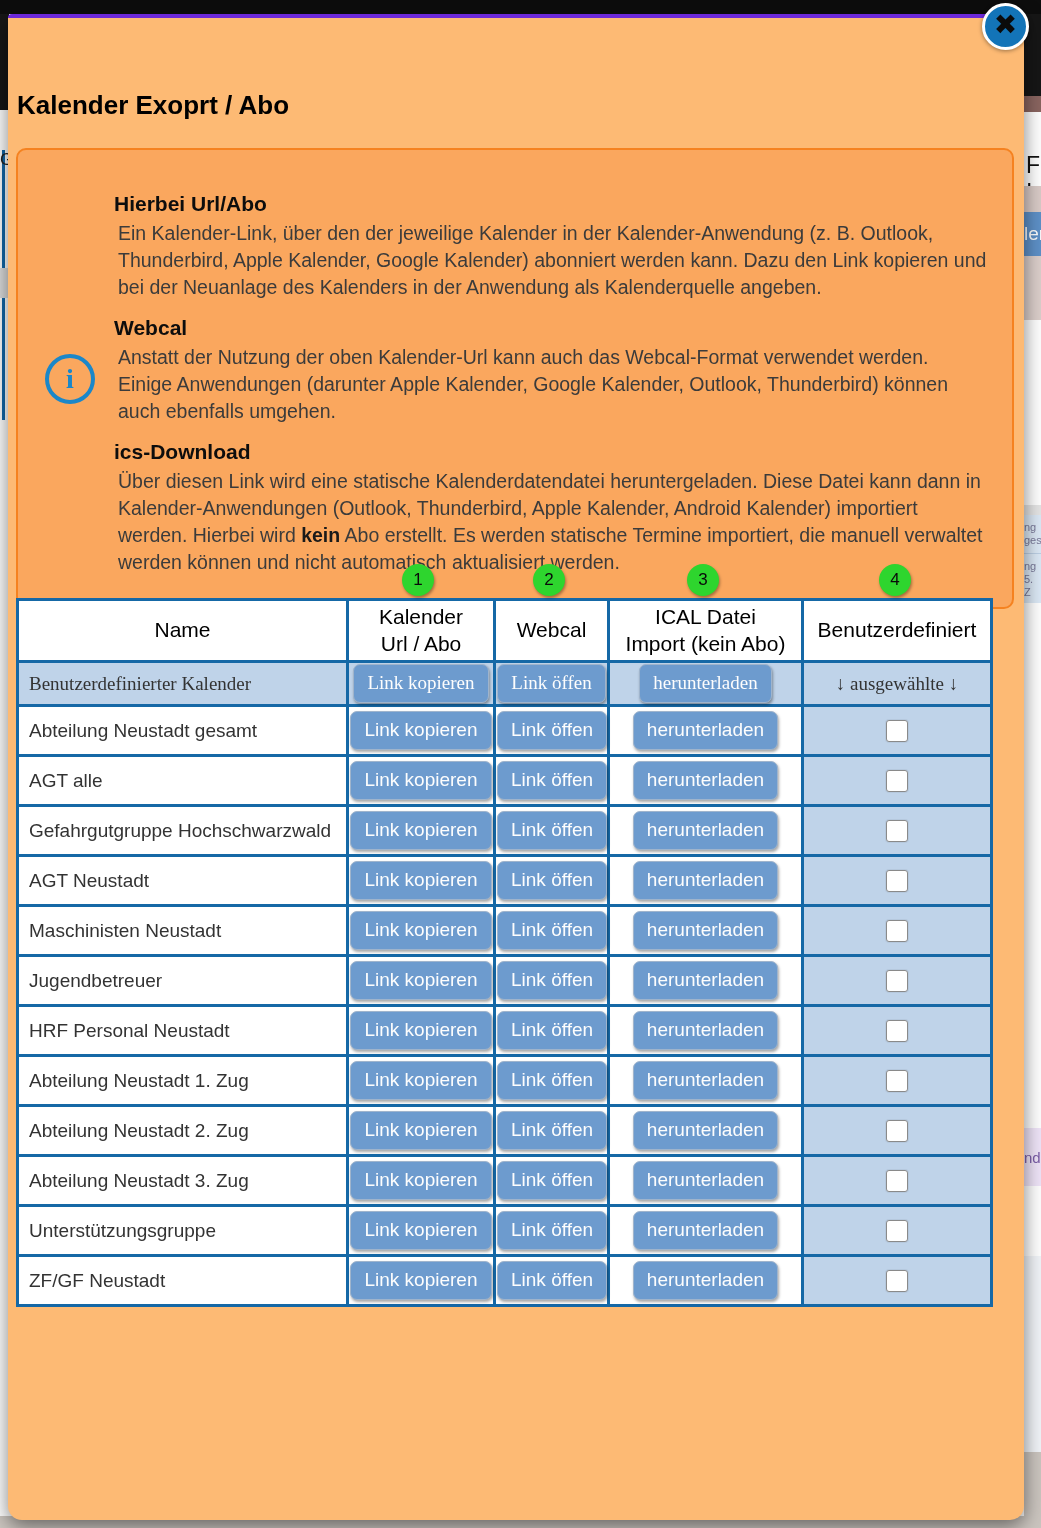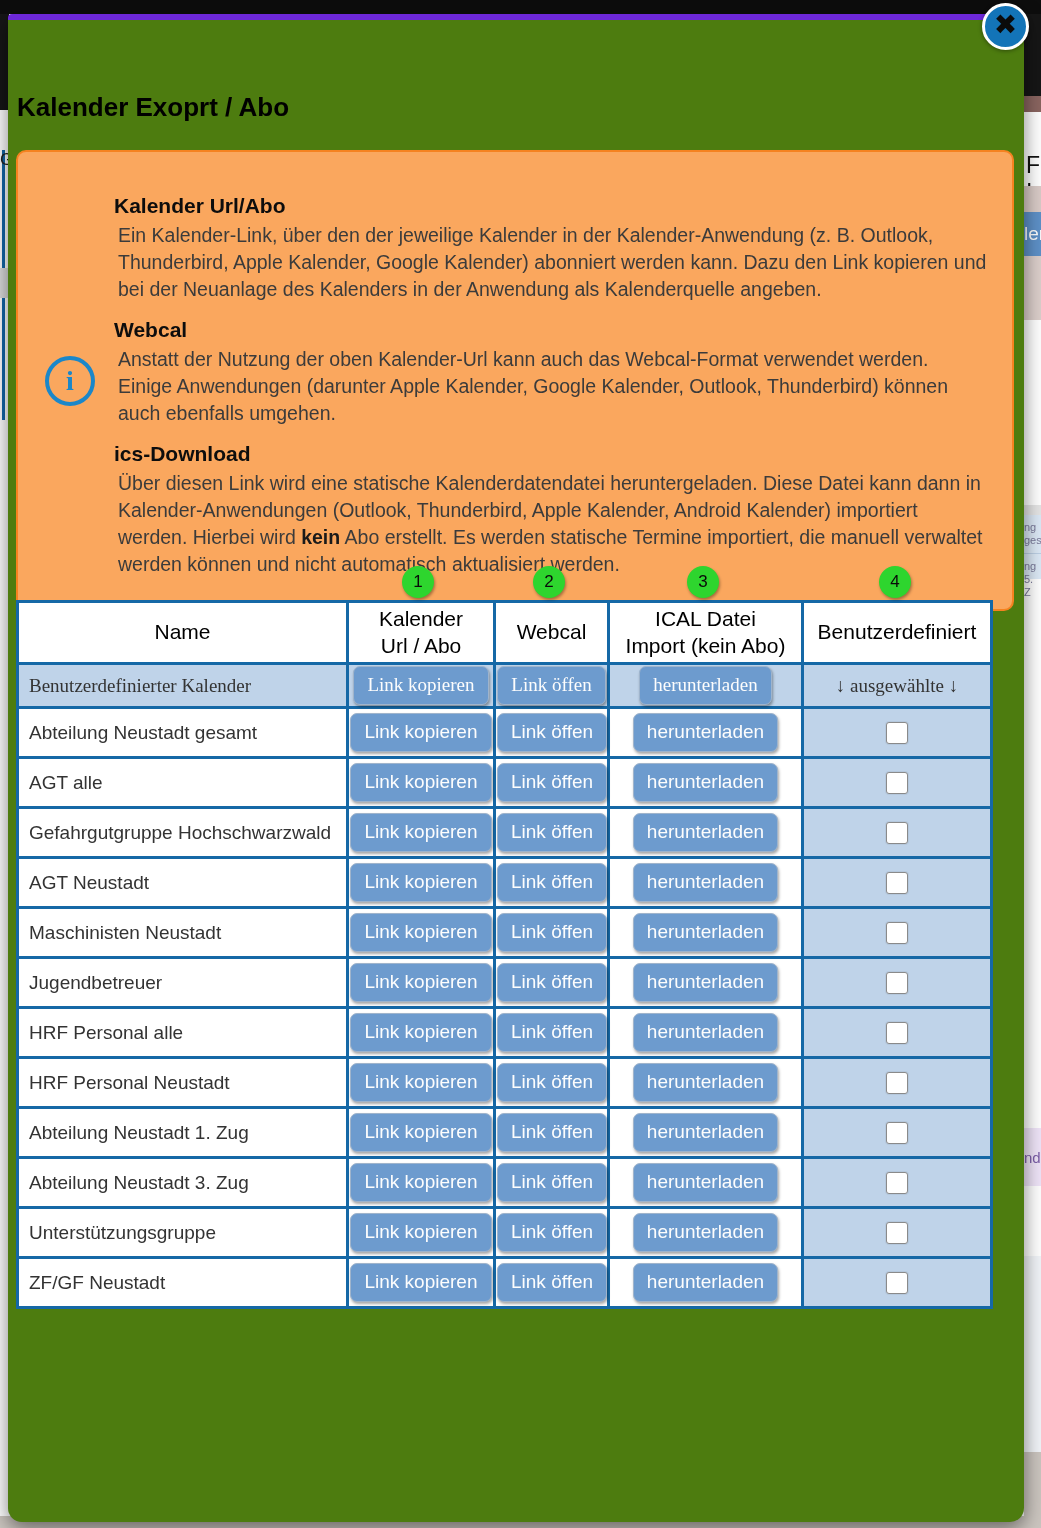--- a/index.html
+++ b/index.html
@@ -17,34 +17,34 @@
   .bg-right-brown{left:1024px;top:96px;width:17px;height:16px;background:#8a6560;}
   .bg-left-line{left:2px;top:150px;width:3px;height:270px;background:#1268A8;}
   .bg-left-g{left:0;top:150px;font-size:17px;color:#222;}
   .bg-left-gray{left:0;top:268px;width:9px;height:30px;background:#dcdcdc;}
   .bg-right-fi{left:1026px;top:152px;font-size:23px;color:#111;}
   .bg-right-pink1{left:1024px;top:186px;width:17px;height:26px;background:#d9cbc7;}
   .bg-right-btn{left:1024px;top:212px;width:17px;height:44px;background:#5e91c8;color:#fff;
     font-size:19px;display:flex;align-items:center;}
   .bg-right-pink2{left:1024px;top:256px;width:17px;height:64px;background:#dccfcb;}
   .bg-right-grayline{left:1024px;top:505px;width:17px;height:10px;background:#e5e5e5;}
-  .bg-right-bluerows{left:1024px;top:515px;width:17px;height:64px;background:#dce9f6;
+  .bg-right-bluerows{left:1024px;top:515px;width:17px;height:88px;background:#dce9f6;
     font-size:11px;color:#7a7a9a;line-height:13px;padding-top:6px;box-sizing:border-box;}
   .bg-right-bluerows .frag{display:block;}
   .bg-right-bluerows .sep{display:block;height:1px;background:#bccfe4;margin:6px 0;}
   .bg-right-purple{left:1024px;top:1128px;width:17px;height:58px;background:#efe4f8;
     font-size:15px;color:#7b5ea7;display:flex;align-items:center;}
   .bg-right-panel{left:1024px;top:1256px;width:17px;height:196px;background:#f1f4f8;}
   .bg-right-beige{left:1024px;top:1452px;width:17px;height:76px;background:#cbc5bf;}
   .bg-bottom{left:0;top:1516px;width:1041px;height:12px;background:#cbc5bf;}
 
   
   .modal{
     position:absolute;left:8px;top:14px;width:1016px;height:1502px;
-    background:#4d7c0f;border-top:6px solid #6d28d9;
+    background:#fdba74;border-top:4px solid #6d28d9;
     border-radius:4px 4px 14px 14px;
     box-shadow:0 6px 20px rgba(0,0,0,.5);
   }
   .close-btn{
     position:absolute;left:982px;top:3px;width:47px;height:47px;border-radius:50%;
     background:#1374b8;border:3px solid #ffffff;
     color:#0b0b0b;font-size:28px;font-weight:bold;line-height:1;
     display:flex;align-items:center;justify-content:center;
     cursor:pointer;z-index:9;box-shadow:0 1px 4px rgba(0,0,0,.4);
     font-family:inherit;padding:0 0 3px 0;
@@ -136,21 +136,21 @@
 </button>
 
 <div class="modal">
 
   <h1 class="modal-title">Kalender Exoprt / Abo</h1>
 
   <div class="info-box">
     <div class="info-icon">
       <span>i</span>
     </div>
-    <h2>Kalender Url/Abo</h2>
+    <h2>Hierbei Url/Abo</h2>
     <p>Ein Kalender-Link, über den der jeweilige Kalender in der Kalender-Anwendung (z. B. Outlook, Thunderbird, Apple Kalender, Google Kalender) abonniert werden kann. Dazu den Link kopieren und bei der Neuanlage des Kalenders in der Anwendung als Kalenderquelle angeben.</p>
     <h2>Webcal</h2>
     <p>Anstatt der Nutzung der oben Kalender-Url kann auch das Webcal-Format verwendet werden. Einige Anwendungen (darunter Apple Kalender, Google Kalender, Outlook, Thunderbird) können auch ebenfalls umgehen.</p>
     <h2>ics-Download</h2>
     <p><span>Über diesen Link wird eine statische Kalenderdatendatei heruntergeladen. Diese Datei kann dann in Kalender-Anwendungen (Outlook, Thunderbird, Apple Kalender, Android Kalender) importiert werden. Hierbei wird </span><b>kein</b><span> Abo erstellt. Es werden statische Termine importiert, die manuell verwaltet werden können und nicht automatisch aktualisiert werden.</span></p>
   </div>
 
   <div class="table-wrap">
     <span class="badge b1">1</span>
     <span class="badge b2">2</span>
@@ -220,35 +220,35 @@
             <td class="check"><input type="checkbox" class="cb" style=""></td>
           </tr>
           <tr>
             <td class="name">Jugendbetreuer</td>
             <td class="action"><button class="btn">Link kopieren</button></td>
             <td class="action"><button class="btn">Link öffen</button></td>
             <td class="action"><button class="btn">herunterladen</button></td>
             <td class="check"><input type="checkbox" class="cb" style=""></td>
           </tr>
           <tr>
-            <td class="name">HRF Personal alle</td>
-            <td class="action"><button class="btn">Link kopieren</button></td>
-            <td class="action"><button class="btn">Link öffen</button></td>
-            <td class="action"><button class="btn">herunterladen</button></td>
-            <td class="check"><input type="checkbox" class="cb" style=""></td>
-          </tr>
-          <tr>
             <td class="name">HRF Personal Neustadt</td>
             <td class="action"><button class="btn">Link kopieren</button></td>
             <td class="action"><button class="btn">Link öffen</button></td>
             <td class="action"><button class="btn">herunterladen</button></td>
             <td class="check"><input type="checkbox" class="cb" style=""></td>
           </tr>
           <tr>
             <td class="name">Abteilung Neustadt 1. Zug</td>
+            <td class="action"><button class="btn">Link kopieren</button></td>
+            <td class="action"><button class="btn">Link öffen</button></td>
+            <td class="action"><button class="btn">herunterladen</button></td>
+            <td class="check"><input type="checkbox" class="cb" style=""></td>
+          </tr>
+          <tr>
+            <td class="name">Abteilung Neustadt 2. Zug</td>
             <td class="action"><button class="btn">Link kopieren</button></td>
             <td class="action"><button class="btn">Link öffen</button></td>
             <td class="action"><button class="btn">herunterladen</button></td>
             <td class="check"><input type="checkbox" class="cb" style=""></td>
           </tr>
           <tr>
             <td class="name">Abteilung Neustadt 3. Zug</td>
             <td class="action"><button class="btn">Link kopieren</button></td>
             <td class="action"><button class="btn">Link öffen</button></td>
             <td class="action"><button class="btn">herunterladen</button></td>

